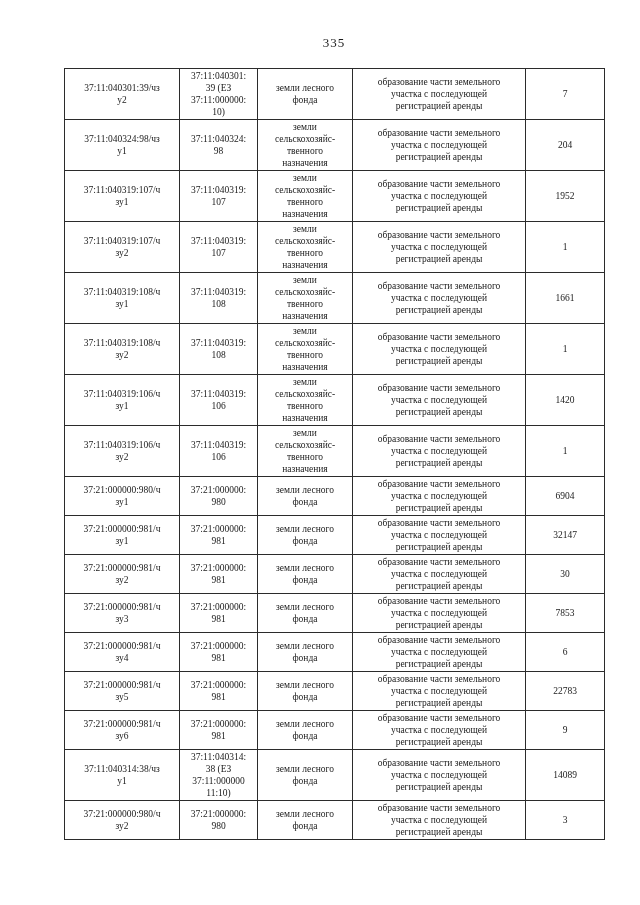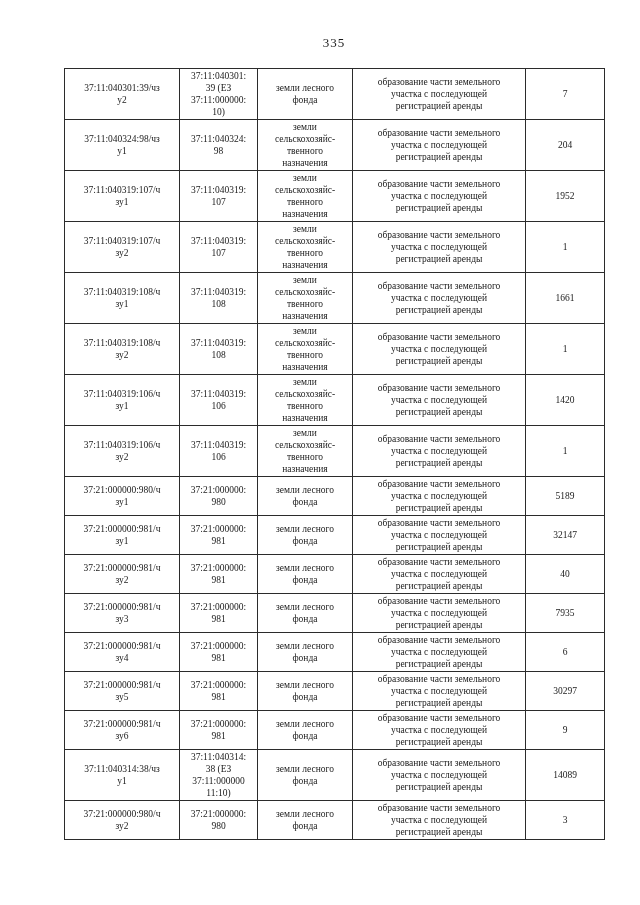--- a/index.html
+++ b/index.html
@@ -182,21 +182,21 @@
         <tr>
           <td>37:21:000000:980/ч
 зу1</td>
           <td>37:21:000000:
 980</td>
           <td>земли лесного
 фонда</td>
           <td>образование части земельного
 участка с последующей
 регистрацией аренды</td>
-          <td>5189</td>
+          <td>6904</td>
         </tr>
         <tr>
           <td>37:21:000000:981/ч
 зу1</td>
           <td>37:21:000000:
 981</td>
           <td>земли лесного
 фонда</td>
           <td>образование части земельного
 участка с последующей
@@ -206,33 +206,33 @@
         <tr>
           <td>37:21:000000:981/ч
 зу2</td>
           <td>37:21:000000:
 981</td>
           <td>земли лесного
 фонда</td>
           <td>образование части земельного
 участка с последующей
 регистрацией аренды</td>
-          <td>40</td>
+          <td>30</td>
         </tr>
         <tr>
           <td>37:21:000000:981/ч
 зу3</td>
           <td>37:21:000000:
 981</td>
           <td>земли лесного
 фонда</td>
           <td>образование части земельного
 участка с последующей
 регистрацией аренды</td>
-          <td>7935</td>
+          <td>7853</td>
         </tr>
         <tr>
           <td>37:21:000000:981/ч
 зу4</td>
           <td>37:21:000000:
 981</td>
           <td>земли лесного
 фонда</td>
           <td>образование части земельного
 участка с последующей
@@ -242,21 +242,21 @@
         <tr>
           <td>37:21:000000:981/ч
 зу5</td>
           <td>37:21:000000:
 981</td>
           <td>земли лесного
 фонда</td>
           <td>образование части земельного
 участка с последующей
 регистрацией аренды</td>
-          <td>30297</td>
+          <td>22783</td>
         </tr>
         <tr>
           <td>37:21:000000:981/ч
 зу6</td>
           <td>37:21:000000:
 981</td>
           <td>земли лесного
 фонда</td>
           <td>образование части земельного
 участка с последующей

